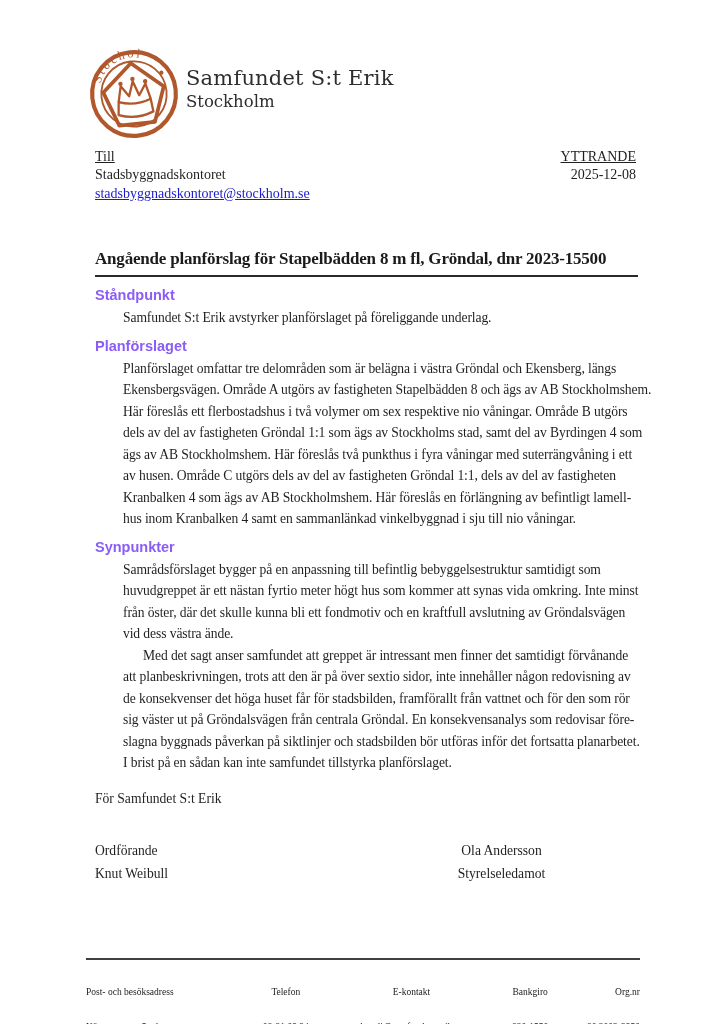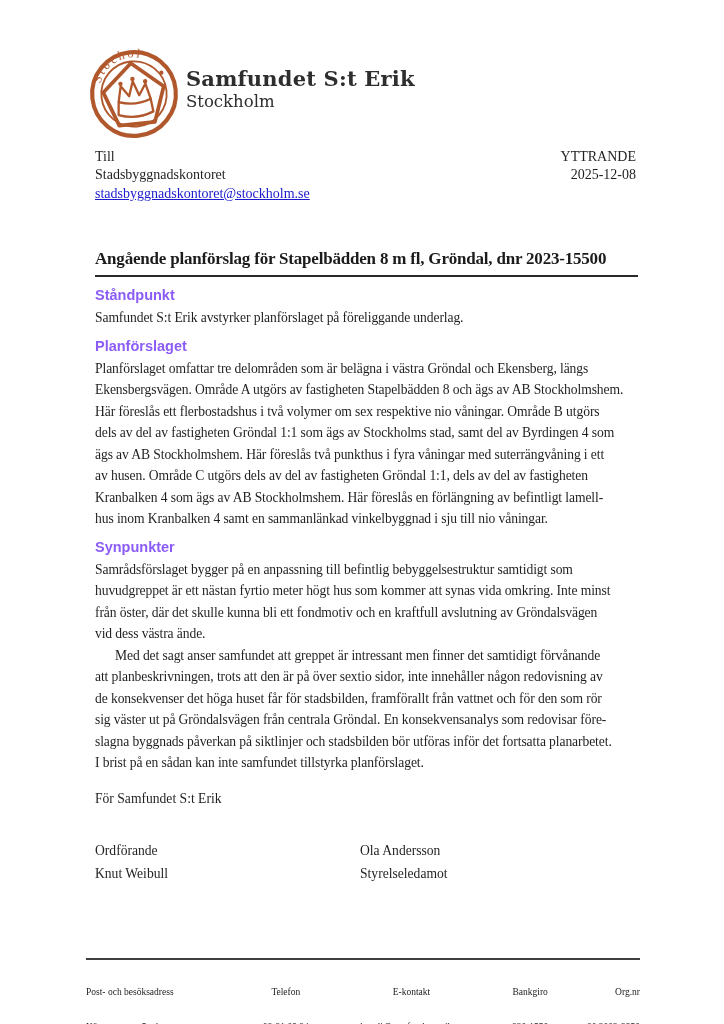--- a/index.html
+++ b/index.html
@@ -13,36 +13,36 @@
     color: #1f1f1f;
     overflow: hidden;
   }
 
   
   .header { position: absolute; top: 46px; left: 88px; display: flex; align-items: flex-start; }
   .seal { width: 92px; height: 96px; flex: 0 0 auto; }
   .brand-text { margin-left: 6px; padding-top: 20px; }
   .org-name {
     font-family: "DejaVu Serif", "Liberation Serif", serif;
-    font-size: 21px; line-height: 25px; color: #2e2e2e; letter-spacing: 0.2px; font-weight: 700;
+    font-size: 21px; line-height: 25px; color: #2e2e2e; letter-spacing: 0.2px; font-weight: 400;
   }
   .org-city {
     font-family: "DejaVu Serif", "Liberation Serif", serif;
     font-size: 16.5px; line-height: 21px; color: #2e2e2e; font-weight: 400;
   }
 
   
   .addr-row {
     position: absolute; top: 148px; left: 95px; width: 541px;
     display: flex; justify-content: space-between;
     font-size: 14px; line-height: 18.4px;
   }
   .addr-left { text-align: left; }
   .addr-right { text-align: right; }
-  .u { }
+  .u { text-decoration: underline; }
   .email-link { color: #1a1acd; text-decoration: underline; cursor: pointer; }
 
   
   .doc-title {
     position: absolute; top: 248px; left: 95px; width: 543px;
     font-family: Liberation Serif, serif;
     font-weight: 700; font-size: 17px; line-height: 22px; letter-spacing: -0.2px;
     color: #1b1b1b;
     padding-bottom: 5px;
     border-bottom: 2px solid #2a2a2a;
@@ -51,29 +51,29 @@
   
   .content { position: absolute; top: 285px; left: 95px; width: 548px; }
   .section { margin-bottom: 7px; }
   .sec-heading {
     font-family: "Liberation Sans", sans-serif;
     font-weight: 700; font-size: 14.5px; line-height: 21px; color: #8b5cf6;
     margin-bottom: 1px;
   }
   .para {
     font-size: 13.6px; line-height: 21.5px; letter-spacing: -0.1px;
-    white-space: pre; color: #1f1f1f;
+    white-space: pre; color: #1f1f1f; margin-left: 28px;
   }
   .para.indent-first { text-indent: 20px; }
 
   .signoff { margin-top: 14px; font-size: 13.6px; line-height: 21.5px; }
 
   .signatures { margin-top: 31px; display: flex; font-size: 13.6px; line-height: 22.5px; }
   .sig-col-left { width: 265px; }
-  .sig-col-right { flex: 1; }
+  .sig-col-right { flex: 1; text-align: center; }
 
   
   .footer {
     position: absolute; top: 958px; left: 86px; width: 554px;
     border-top: 2.5px solid #3f3f3f;
     padding-top: 4px;
     display: flex; justify-content: space-between;
     font-size: 9.5px; line-height: 11.5px; color: #222;
   }
   .f-col { white-space: pre; }

